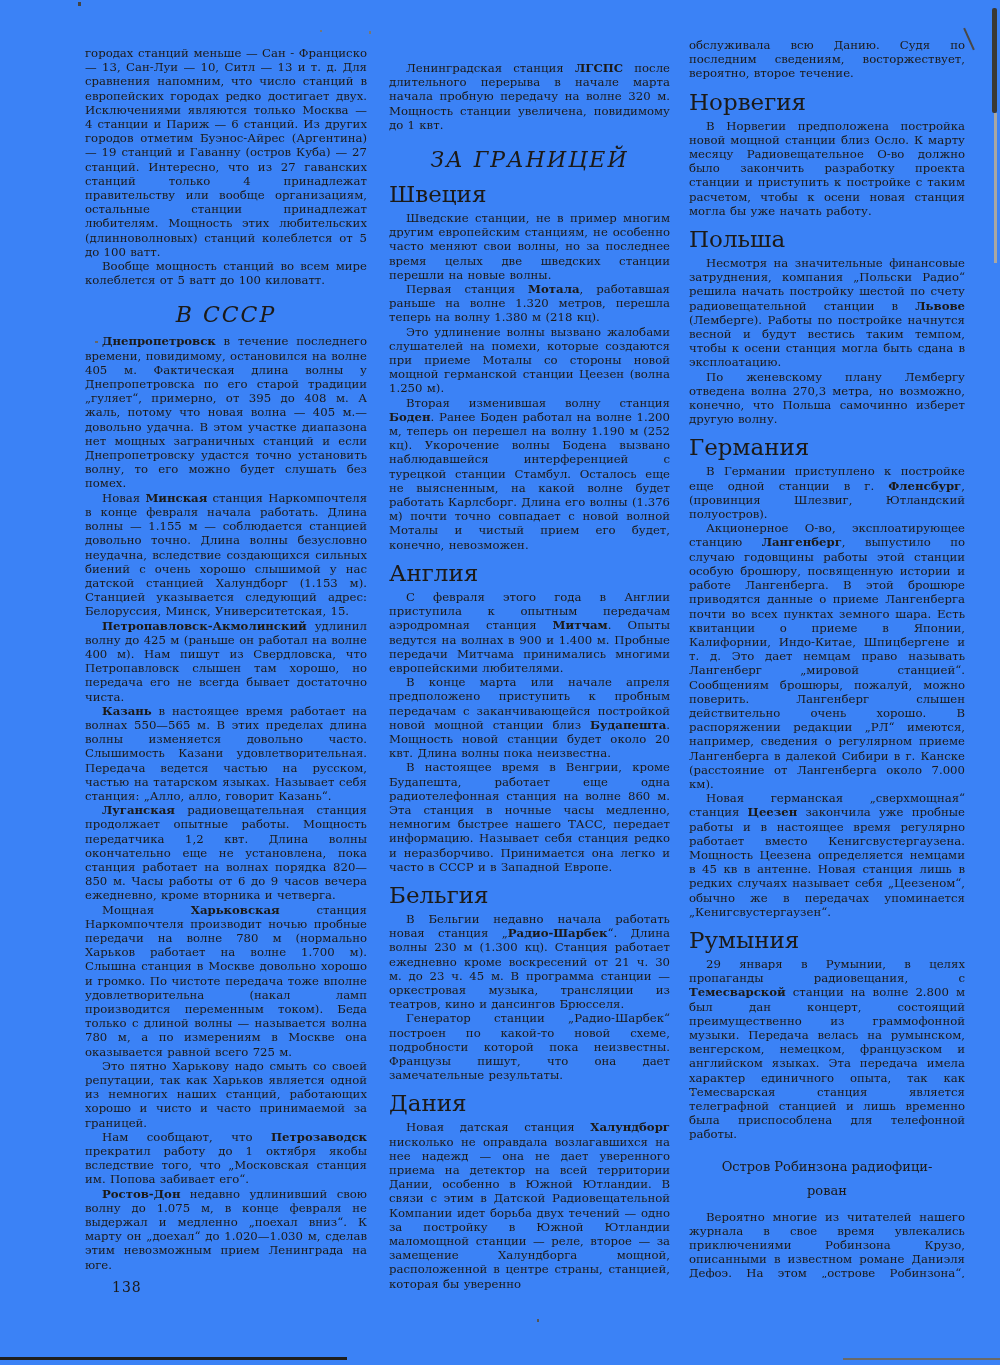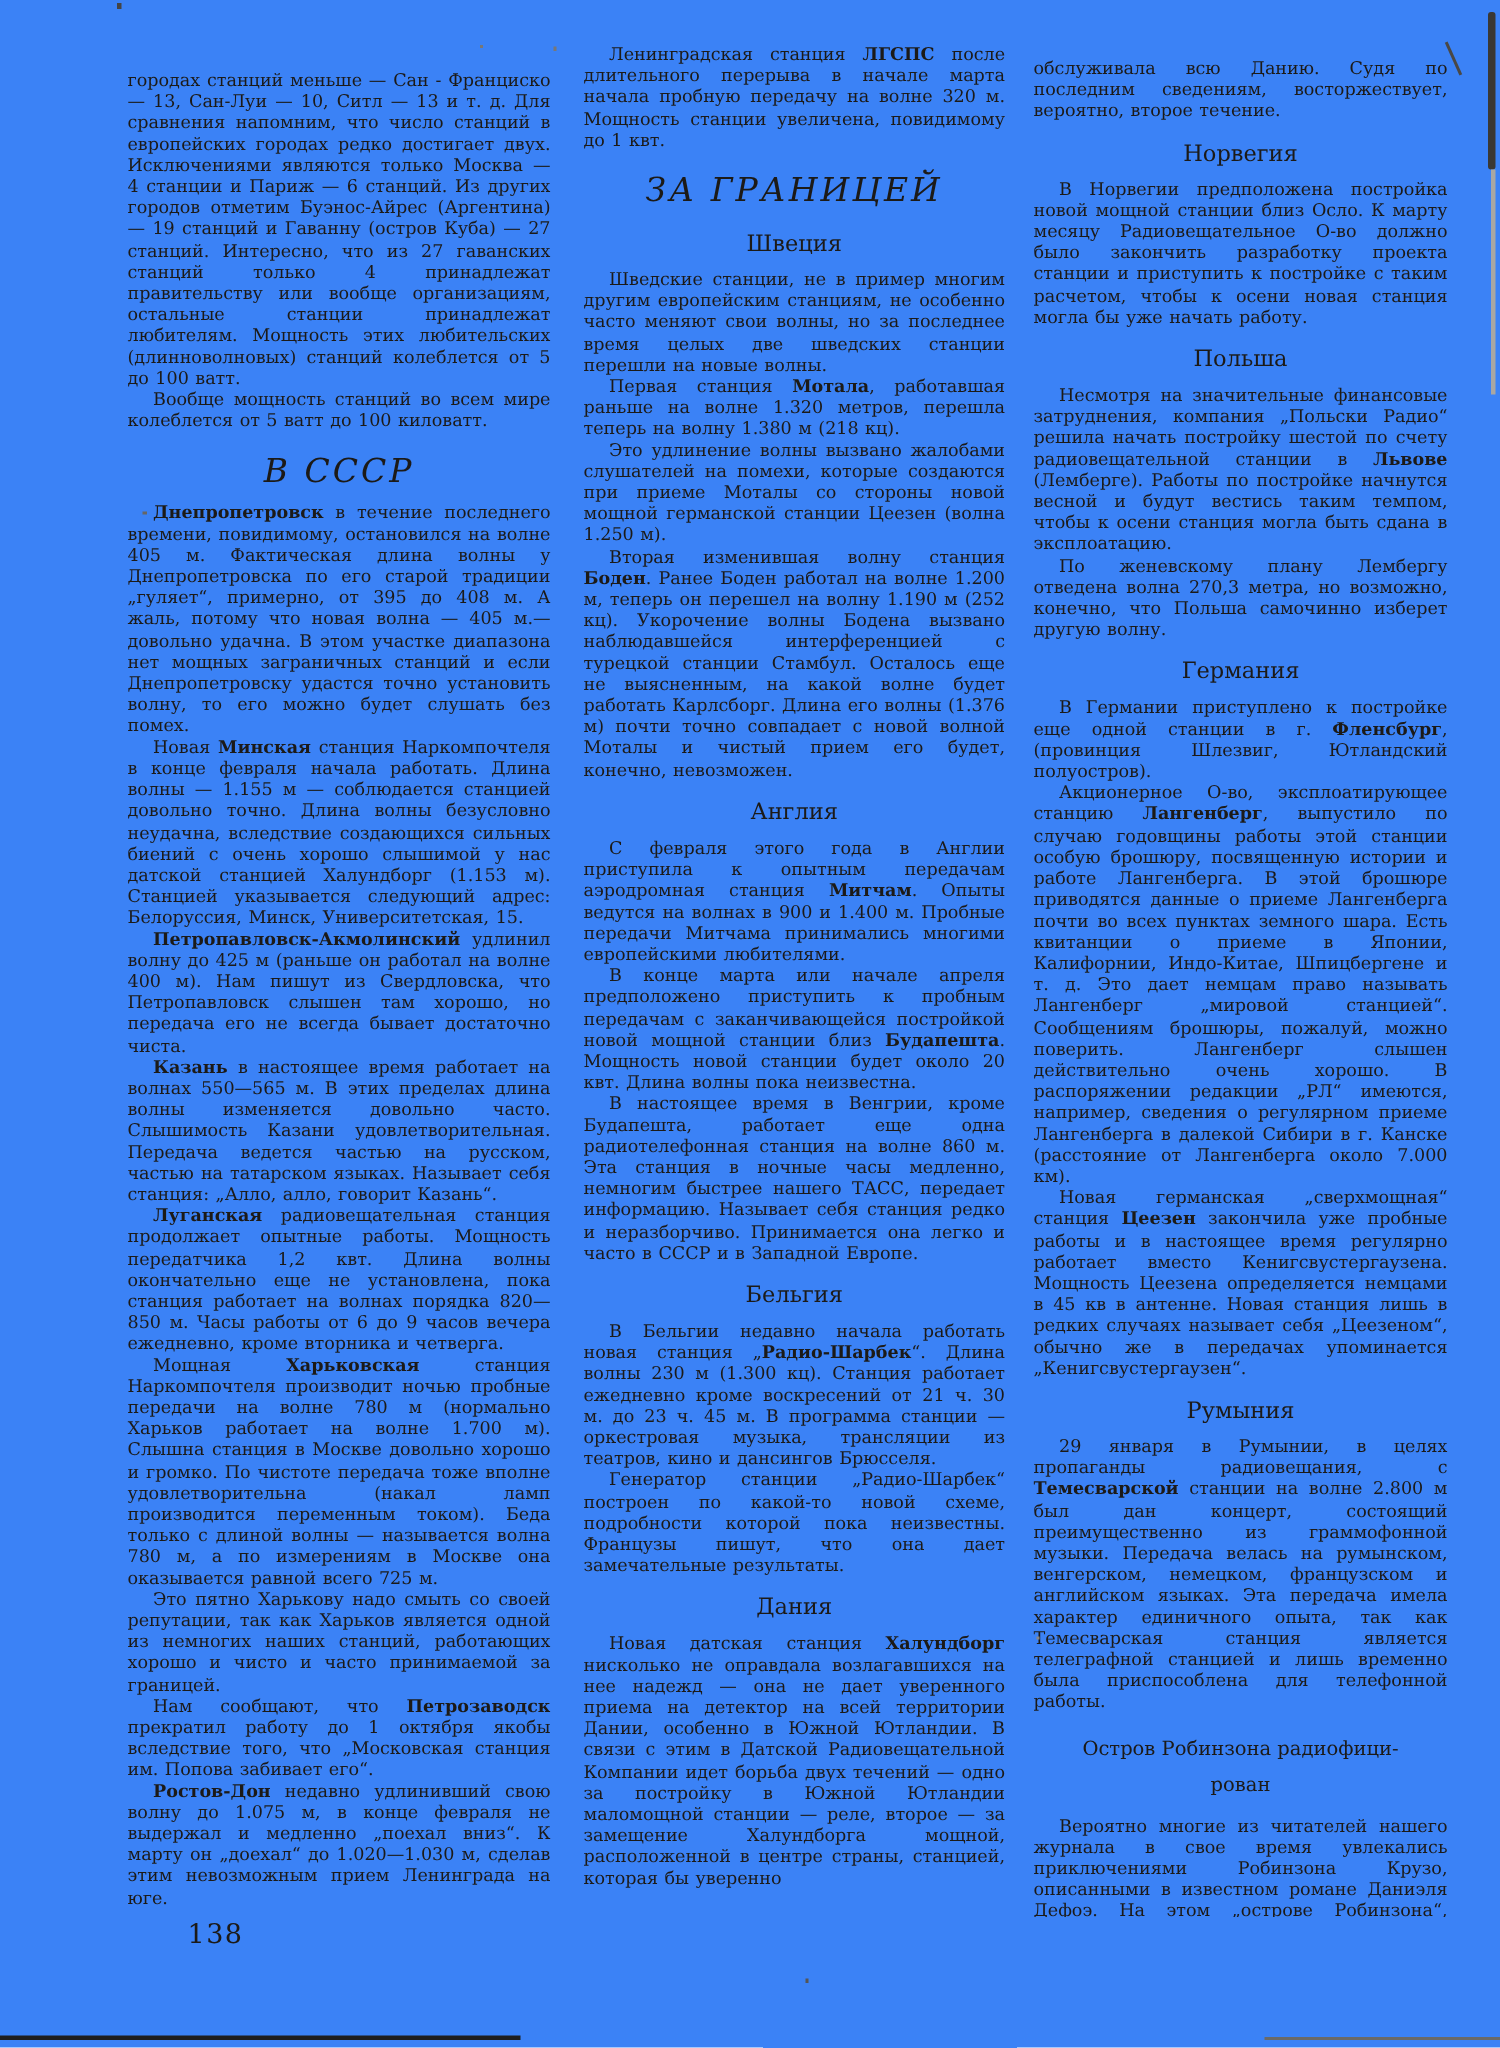--- a/index.html
+++ b/index.html
@@ -11,21 +11,21 @@
     overflow: hidden;
     font-family: "DejaVu Serif", "Liberation Serif", serif;
     color: #1c1a17;
   }
   .column {
     position: absolute;
     text-align: justify;
     overflow: hidden;
   }
   #col1 { left: 85px;  top: 46px; width: 282px; height: 1240px; }
-  #col2 { left: 389px; top: 29px; width: 281px; height: 1240px; }
+  #col2 { left: 389px; top: 61px; width: 281px; height: 1240px; }
   #col3 { left: 689px; top: 38px; width: 276px; height: 1240px; }
 
   p.paragraph {
     margin: 0;
     font-size: 11.7px;
     line-height: 14.2px;
     text-indent: 17px;
     word-spacing: 0.6px;
   }
   .noindent { text-indent: 0 !important; }
@@ -34,39 +34,38 @@
   .heading-main {
     font-size: 22px;
     line-height: 26px;
     text-align: center;
     letter-spacing: 2px;
     margin: 15px 0 6px 0;
     white-space: nowrap;
     font-style: italic;
   }
   .heading-country {
-    font-size: 15px;
+    font-size: 23px;
     line-height: 21px;
-    text-align: center;
+    text-align: left;
     margin: 11px 0 6px 0;
   }
   .heading-article {
     font-size: 13px;
     line-height: 24px;
     text-align: center;
     margin: 13px 0 7px 0;
   }
 
   .page-number {
     position: absolute;
     left: 112px;
     top: 1279px;
-    font-size: 18px;
+    font-size: 14px;
     letter-spacing: 1px;
-    margin-left: 13px;
   }
 
   
   .artifact { position: absolute; pointer-events: none; }
   #art-bottom-left   { left: 0;     top: 1357px; width: 347px; height: 3px;  background: #1e1e1e; }
   #art-bottom-right  { left: 843px; top: 1358px; width: 157px; height: 2px;  background: #6a6a68; }
   #art-edge-top      { left: 992px; top: 8px;    width: 5px;   height: 105px; background: #3a3834; border-radius: 2px; }
   #art-edge-mid      { left: 994px; top: 113px;  width: 3px;   height: 150px; background: #a9a7a2; }
   #art-slash         { left: 968px; top: 27px;   width: 2px;   height: 24px;  background: #4a4845; transform: rotate(-24deg); }
   #art-speck-1 { left: 78px;  top: 2px;    width: 3px; height: 4px; background: #444; }

